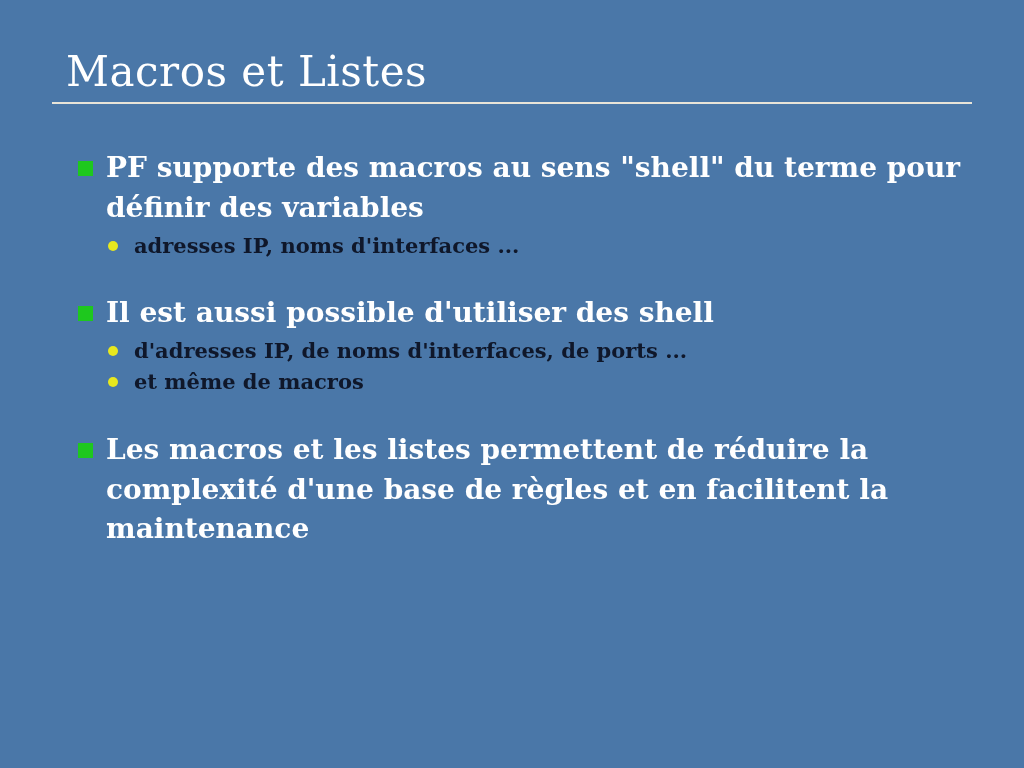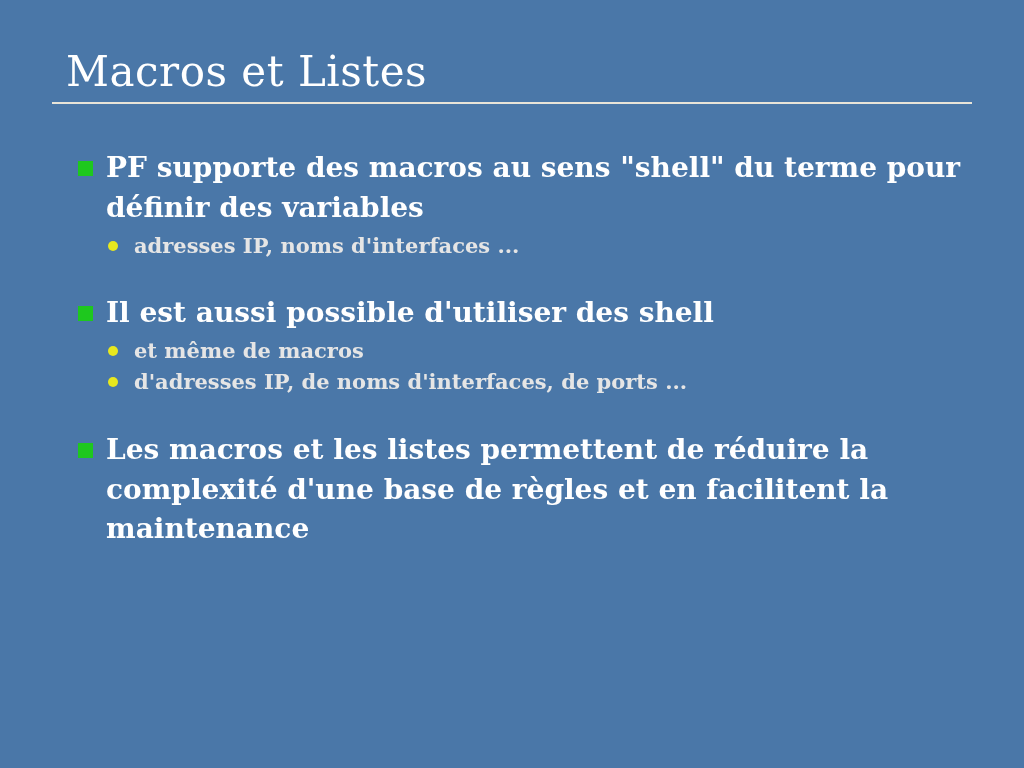--- a/index.html
+++ b/index.html
@@ -64,21 +64,21 @@
     top: 13px;
     width: 15px;
     height: 15px;
     background: #1ec81e;
     display: block;
   }
   .l2 {
     position: relative;
     display: block;
     padding-left: 62px;
-    color: #e5e5e5;
+    color: #0f172a;
     font-size: 21px;
     line-height: 1.5;
   }
   .l2 .bullet-dot {
     position: absolute;
     left: 36px;
     top: 11px;
     width: 10px;
     height: 10px;
     border-radius: 50%;
@@ -118,25 +118,25 @@
     <div class="gap-sm"></div>
 
     <div class="group">
       <div class="l1">
         <span class="bullet-sq"></span>
         <span>Il est aussi possible d'utiliser des shell</span>
       </div>
       <div class="sub-wrap">
         <div class="l2">
           <span class="bullet-dot"></span>
-          <span>et même de macros</span>
+          <span>d'adresses IP, de noms d'interfaces, de ports ...</span>
         </div>
         <div class="l2">
           <span class="bullet-dot"></span>
-          <span>d'adresses IP, de noms d'interfaces, de ports ...</span>
+          <span>et même de macros</span>
         </div>
       </div>
     </div>
 
     <div class="gap-sm"></div>
 
     <div class="group">
       <div class="l1">
         <span class="bullet-sq"></span>
         <span>Les macros et les listes permettent de réduire la complexité d'une base de règles et en facilitent la maintenance</span>

